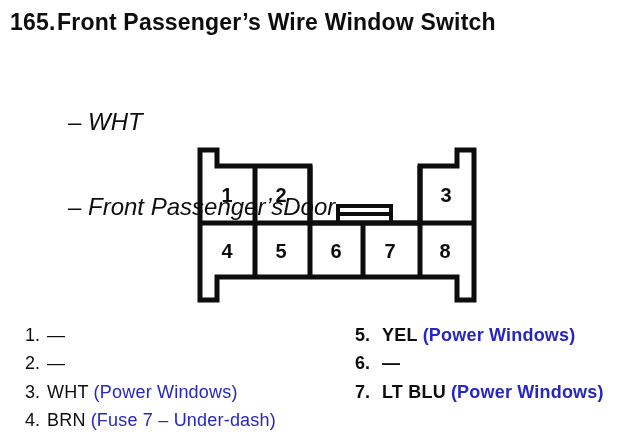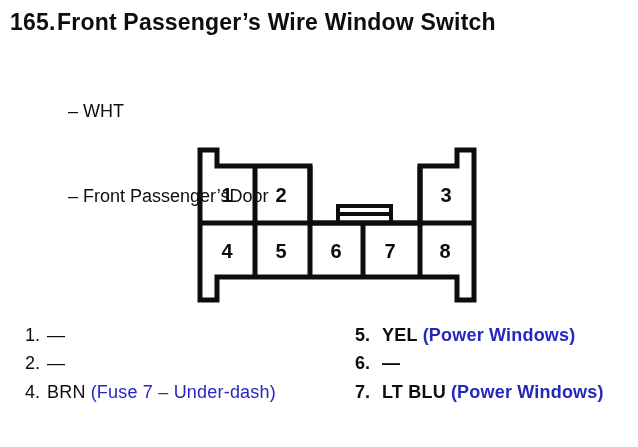--- a/index.html
+++ b/index.html
@@ -23,24 +23,25 @@
   .page-title {
     position: absolute;
     left: 57px; top: 9px;
     font-size: 23px;
     font-weight: bold;
     letter-spacing: 0.2px;
     white-space: nowrap;
   }
   .details {
     position: absolute;
-    left: 68px; top: 41px;
-    font-size: 18px;
+    left: 68px; top: 52px;
+    font-size: 24px;
     line-height: 28.2px;
     white-space: pre;
+    font-style: italic;
   }
   
   .connector-svg {
     position: absolute;
     left: 0; top: 0;
     width: 638px; height: 447px;
   }
   .connector-svg path, .connector-svg line {
     fill: none;
     stroke: #0d0d0d;
@@ -103,20 +104,23 @@
   </svg>
 
   <div class="pin-col left">
     <div>
       <span class="pin-num">1.</span><span class="pin-label">—</span> <span class="pin-note" style="color: rgb(38, 38, 192);"></span>
     </div>
     <div>
       <span class="pin-num">2.</span><span class="pin-label">—</span> <span class="pin-note" style="color: rgb(38, 38, 192);"></span>
     </div>
     <div>
+      <span class="pin-num">3.</span><span class="pin-label">WHT</span> <span class="pin-note" style="color: rgb(38, 38, 192);">(Power Windows)</span>
+    </div>
+    <div>
       <span class="pin-num">4.</span><span class="pin-label">BRN</span> <span class="pin-note" style="color: rgb(38, 38, 192);">(Fuse 7 – Under-dash)</span>
     </div>
   </div>
 
   <div class="pin-col right">
     <div>
       <span class="pin-num">5.</span><span class="pin-label">YEL</span> <span class="pin-note" style="color: rgb(38, 38, 192);">(Power Windows)</span>
     </div>
     <div>
       <span class="pin-num">6.</span><span class="pin-label">—</span> <span class="pin-note" style="color: rgb(38, 38, 192);"></span>

